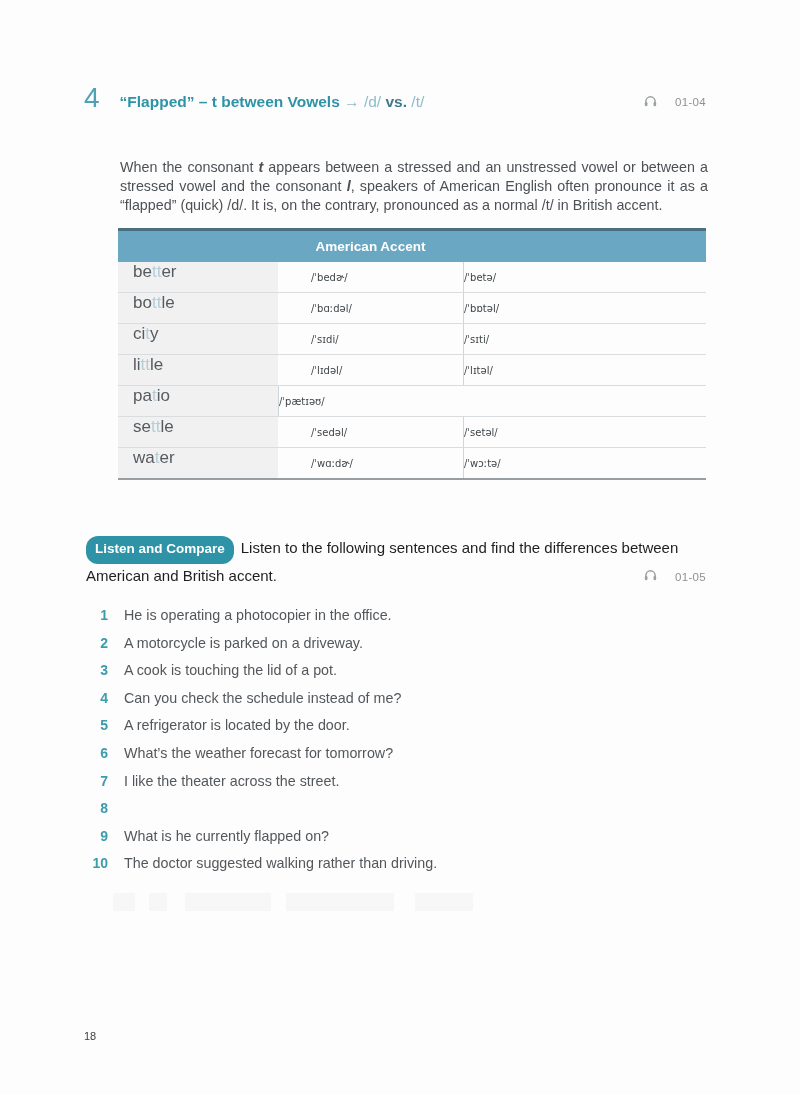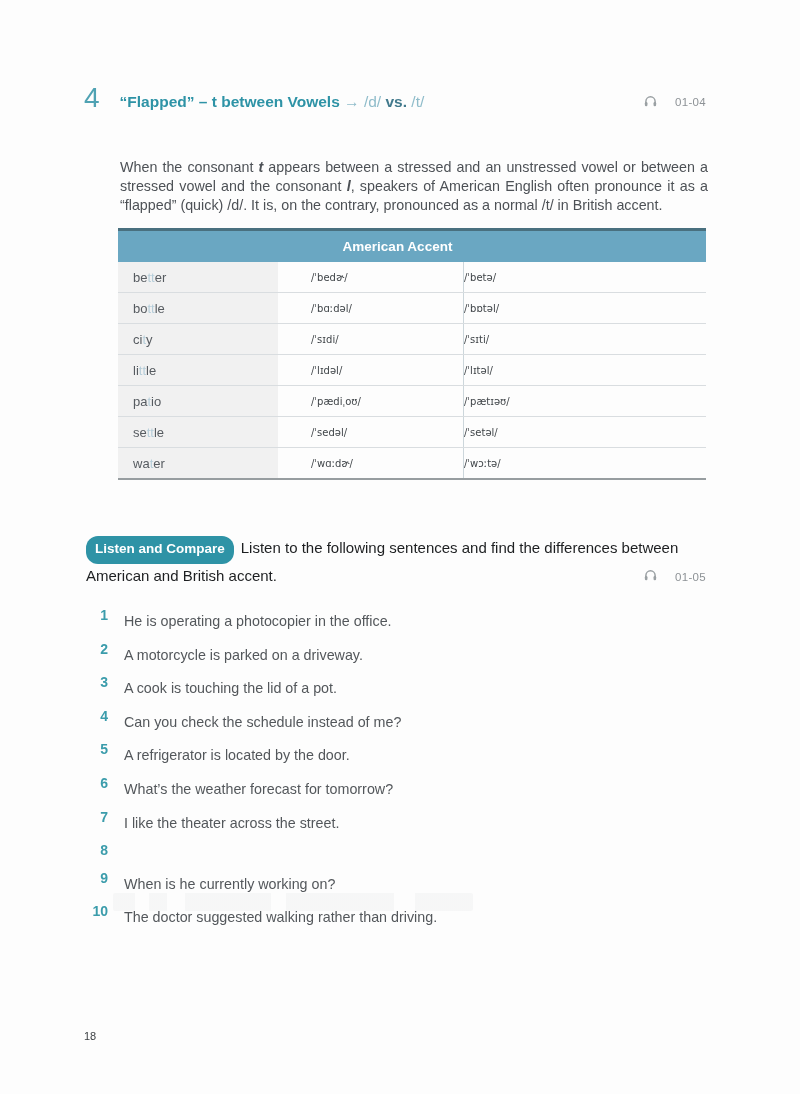--- a/index.html
+++ b/index.html
@@ -68,40 +68,38 @@
     left: 118px;
     width: 588px;
     border-top: 3px solid #49707f;
     border-bottom: 2px solid #979da0;
   }
   .t-head {
     display: flex;
     height: 31px;
     background: #6aa7c2;
     align-items: center;
-    gap: 27px;
   }
   .t-head .hc { color: #ffffff; font-size: 13.5px; font-weight: 600; text-align: center; }
   .hc-word { width: 160px; }
   .hc-am   { width: 185px; }
   .hc-br   { width: 242px; border-left: 1px solid rgba(255,255,255,0.45); }
   .t-row {
     display: flex;
     height: 30px;
     align-items: stretch;
   }
   .t-row + .t-row { border-top: 1px solid #d9dde0; }
   .c-word {
     width: 160px;
     background: #f1f1f1;
     display: flex;
-    align-items: center;
     padding-left: 15px;
     box-sizing: border-box;
-    font-size: 13px;
+    font-size: 17px;
     color: #565b60;
   }
   .c-word .hl { color: #b5cdd9; }
   .c-am, .c-br {
     display: flex;
     align-items: center;
     box-sizing: border-box;
     font-family: "DejaVu Sans", sans-serif;
     font-size: 10px;
     color: #3f4448;
@@ -150,21 +148,20 @@
     text-align: right;
     color: #3b9cab;
     font-weight: bold;
     font-size: 14px;
     flex-shrink: 0;
   }
   .s-text {
     margin-left: 16px;
     color: #53575b;
     font-size: 14.3px;
-    margin-top: 6px;
   }
 
   
   .artifact {
     position: absolute;
     top: 893px;
     left: 113px;
     width: 360px;
     height: 18px;
     background: linear-gradient(90deg,
@@ -254,21 +251,20 @@
         </span>
       <span class="c-am">/ˈlɪdəl/</span>
       <span class="c-br">/ˈlɪtəl/</span>
     </div>
     <div class="t-row">
       <span class="c-word">
           <span>pa</span>
           <span class="hl">t</span>
           <span>io</span>
         </span>
-      <span class="c-am">/ˈpædiˌoʊ/</span>
       <span class="c-br">/ˈpætɪəʊ/</span>
     </div>
     <div class="t-row">
       <span class="c-word">
           <span>se</span>
           <span class="hl">tt</span>
           <span>le</span>
         </span>
       <span class="c-am">/ˈsedəl/</span>
       <span class="c-br">/ˈsetəl/</span>
@@ -325,21 +321,21 @@
     </div>
     <div class="sentence-row">
       <span class="s-num">7</span>
       <span class="s-text">I like the theater across the street.</span>
     </div>
     <div class="sentence-row">
       <span class="s-num">8</span>
     </div>
     <div class="sentence-row">
       <span class="s-num">9</span>
-      <span class="s-text">When is he currently working on?</span>
+      <span class="s-text">What is he currently flapped on?</span>
     </div>
     <div class="sentence-row">
       <span class="s-num">10</span>
       <span class="s-text">The doctor suggested walking rather than driving.</span>
     </div>
   </div>
 
   <div class="artifact"></div>
 
   <div class="page-num">18</div>

